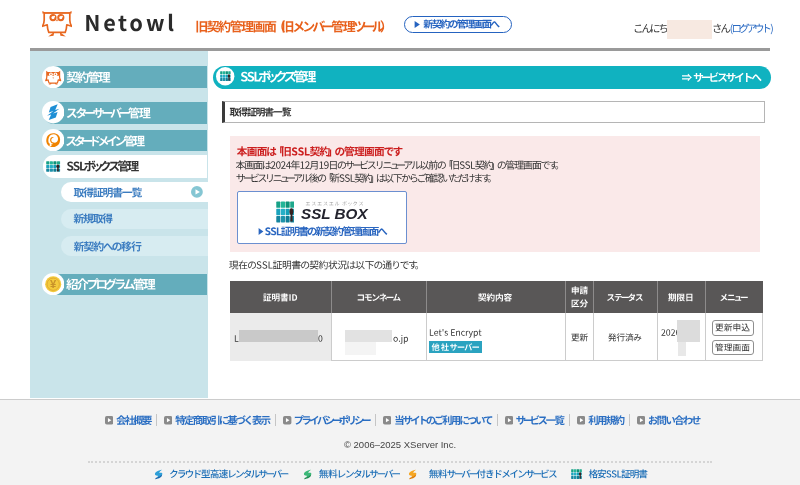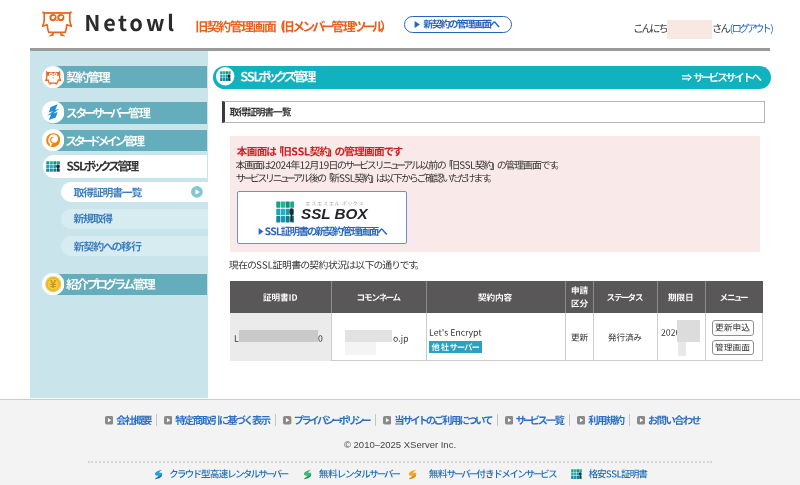--- a/index.html
+++ b/index.html
@@ -909,21 +909,21 @@
 <path d="M4.2 3 L9 6 L4.2 9 Z" fill="#fff"></path>
 </svg>
 <svg width="54" height="13" style="position:absolute;left:648.6px;top:415.2px;overflow:visible" fill="#2a6ec2">
     <use href="#g198" transform="translate(-1.1 9.11) scale(0.010350 -0.010350)"></use>
     <use href="#g199" transform="translate(7.6 9.11) scale(0.010350 -0.010350)"></use>
     <use href="#g196" transform="translate(16.4 9.11) scale(0.010350 -0.010350)"></use>
     <use href="#g200" transform="translate(25.1 9.11) scale(0.010350 -0.010350)"></use>
     <use href="#g201" transform="translate(33.8 9.11) scale(0.010350 -0.010350)"></use>
     <use href="#g202" transform="translate(42.0 9.11) scale(0.010350 -0.010350)"></use>
   </svg>
-<div style="position:absolute;left:0;top:438.5px;width:800px;text-align:center;font-family:'Liberation Sans',sans-serif;font-size:9.5px;color:#444">© 2010–2025 XServer Inc.</div>
+<div style="position:absolute;left:0;top:438.5px;width:800px;text-align:center;font-family:'Liberation Sans',sans-serif;font-size:9.5px;color:#444">© 2006–2025 XServer Inc.</div>
 <div style="position:absolute;left:88px;top:461px;width:624px;height:0;border-top:2px dotted #d5d5d5"></div>
 <svg class="abs" style="left:152.7px;top:468.5px" width="11" height="11" viewBox="0 0 14 14">
 <path d="M11.5 1 C6 1.8 2.2 4.2 2.5 6.8 C2.7 8.4 4.6 8.9 6.4 8.5 L5.4 10.7 C7.9 10.2 10 9.3 11.2 8 C12.3 6.8 12.2 5.4 11 4.9 C10.1 4.5 8.8 4.7 7.8 5 L9 2.8 Z" fill="#2d9fd8"></path>
 <path d="M2.5 13 C8 12.2 11.8 9.8 11.5 7.2 L8.9 8.9 C7.5 9.8 5.2 10.6 3.8 11.2 Z" fill="#1565ad"></path>
 </svg>
 <svg width="120" height="12" style="position:absolute;left:169.7px;top:469.2px;overflow:visible" fill="#1a6db6">
     <use href="#g203" transform="translate(-0.9 8.48) scale(0.009632 -0.009632)"></use>
     <use href="#g204" transform="translate(6.9 8.48) scale(0.009632 -0.009632)"></use>
     <use href="#g205" transform="translate(14.7 8.48) scale(0.009632 -0.009632)"></use>
     <use href="#g206" transform="translate(22.5 8.48) scale(0.009632 -0.009632)"></use>

